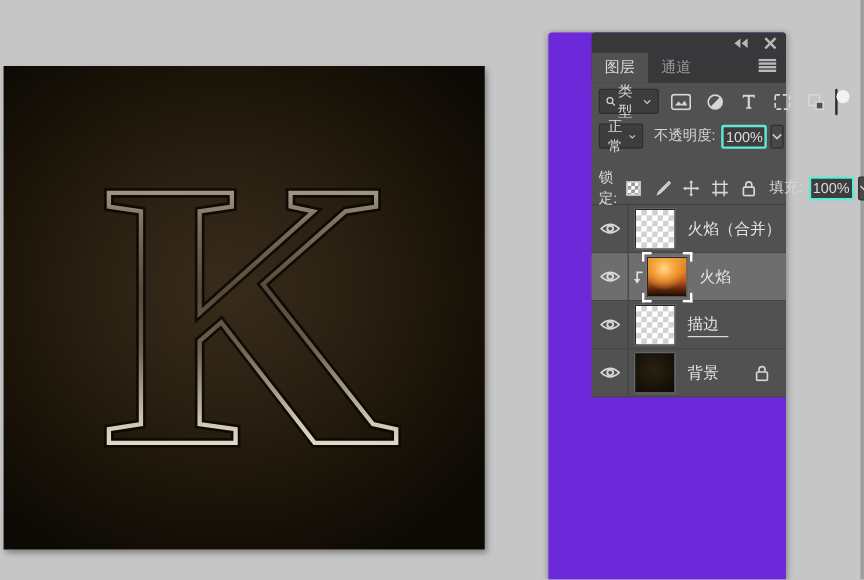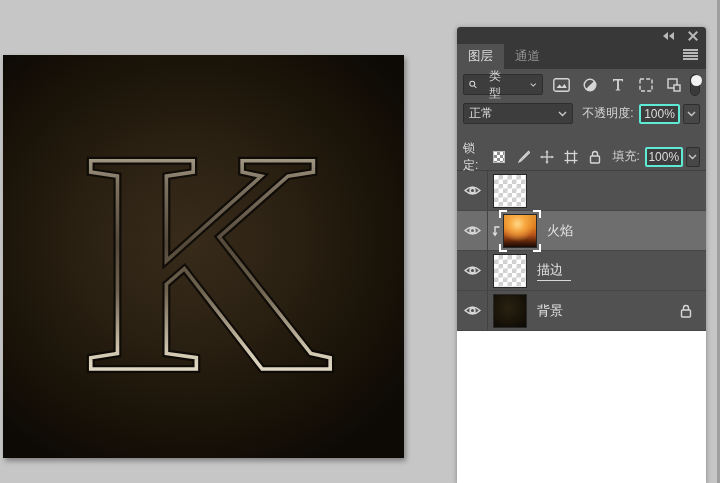--- a/index.html
+++ b/index.html
@@ -19,25 +19,26 @@
   .doc-canvas {
     position:absolute; left:3px; top:55px; width:401px; height:403px;
     background:
       radial-gradient(ellipse 270px 250px at 46% 46%, #382b1a 0%, #2b2113 38%, #1c1509 68%, #120d06 90%, #0d0a05 100%);
     box-shadow:2px 3px 5px rgba(0,0,0,0.35);
   }
   .doc-canvas svg { display:block; }
 
   
   .layers-panel {
-    position:absolute; left:457px; top:27px; width:249px; height:456px;
-    background:#ffffff;
+    position:absolute; left:457px; top:27px; width:198px; height:456px;
+    background:#6d28d9;
     border-radius:3px 3px 0 0;
     box-shadow:0 1px 5px rgba(0,0,0,0.35);
     font-size:12px;
+    padding-left:36px;
   }
   .panel-titlebar {
     height:17px; background:#383838; border-radius:3px 3px 0 0;
     display:flex; align-items:center; justify-content:flex-end;
     padding-right:8px; gap:14px;
   }
   .collapse-btn { display:flex; gap:1px; cursor:pointer; }
   .collapse-btn i {
     width:0; height:0; border-top:4px solid transparent;
     border-bottom:4px solid transparent; border-right:5px solid #b9b9b9;
@@ -55,21 +56,21 @@
   .tab.active { background:#515151; color:#dadada; }
   .tab.inactive { color:#979797;font-family:Liberation Mono, monospace; }
   .menu-btn { position:absolute; right:8px; top:5px; cursor:pointer; }
 
   .panel-body { background:#515151; }
 
   .ctl-row { display:flex; align-items:center; padding:0 6px; }
   .filter-row { height:31px; gap:0; }
   .combo {
     height:21px; background:#3d3d3d; border:1px solid #2e2e2e; border-radius:2px;
-    display:flex; align-items:center; padding:0 5px; gap:12px; cursor:pointer;
+    display:flex; align-items:center; padding:0 5px; gap:2px; cursor:pointer;
   }
   .kind-combo { width:88px; }
   .combo .grow { flex:1; }
   .filter-icons { display:flex; align-items:center; margin-left:10px; gap:11px; }
   .ficon { width:17px; height:17px; display:flex; align-items:center; justify-content:center; cursor:pointer; }
   .filter-toggle {
     margin-left:8px; width:13px; height:22px; background:#3a3a3a;
     border:1px solid #2c2c2c; border-radius:7px; position:relative; cursor:pointer;
   }
   .filter-toggle .knob {
@@ -309,20 +310,21 @@
     <div class="layer-list">
 
       <div class="layer-row">
         <div class="eye-cell">
           <svg class="icon" width="17" height="11" viewBox="0 0 17 11">
             <path d="M1 5.5 Q8.5 -1.5 16 5.5 Q8.5 12.5 1 5.5 Z" fill="none" stroke="#d8d8d8" stroke-width="1.4"></path>
             <circle cx="8.5" cy="5.5" r="2.4" fill="none" stroke="#d8d8d8" stroke-width="1.6"></circle>
           </svg>
         </div>
         <div class="thumb checkerboard"></div>
+        <span class="layer-name">火焰（合并）</span>
       </div>
 
       <div class="layer-row selected">
         <div class="eye-cell">
           <svg class="icon" width="17" height="11" viewBox="0 0 17 11">
             <path d="M1 5.5 Q8.5 -1.5 16 5.5 Q8.5 12.5 1 5.5 Z" fill="none" stroke="#d8d8d8" stroke-width="1.4"></path>
             <circle cx="8.5" cy="5.5" r="2.4" fill="none" stroke="#d8d8d8" stroke-width="1.6"></circle>
           </svg>
         </div>
         <div class="clip-cell">

